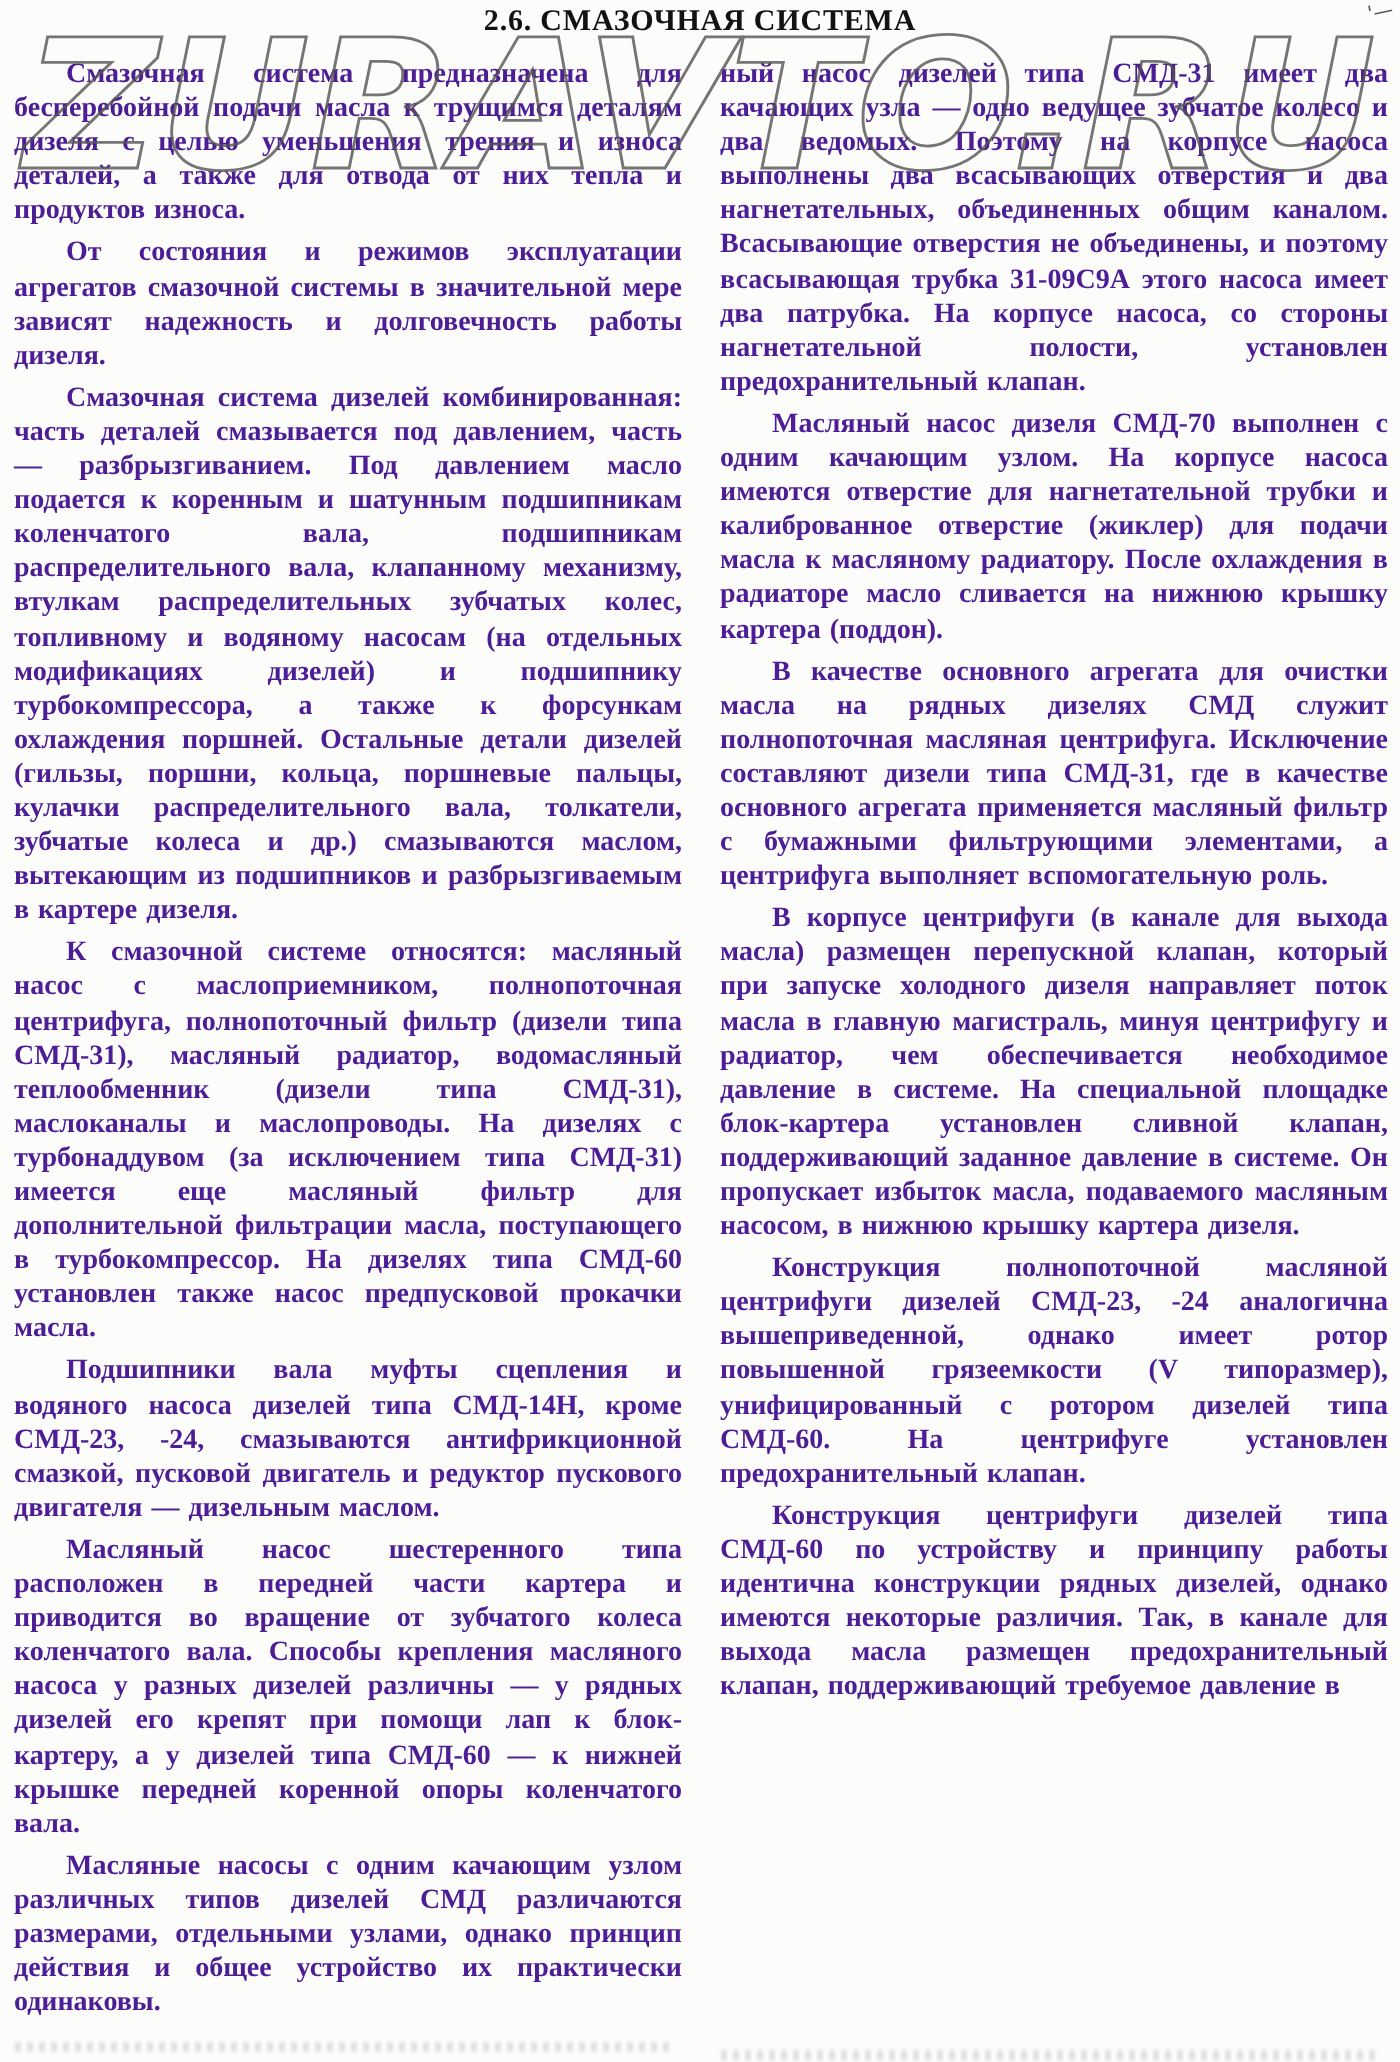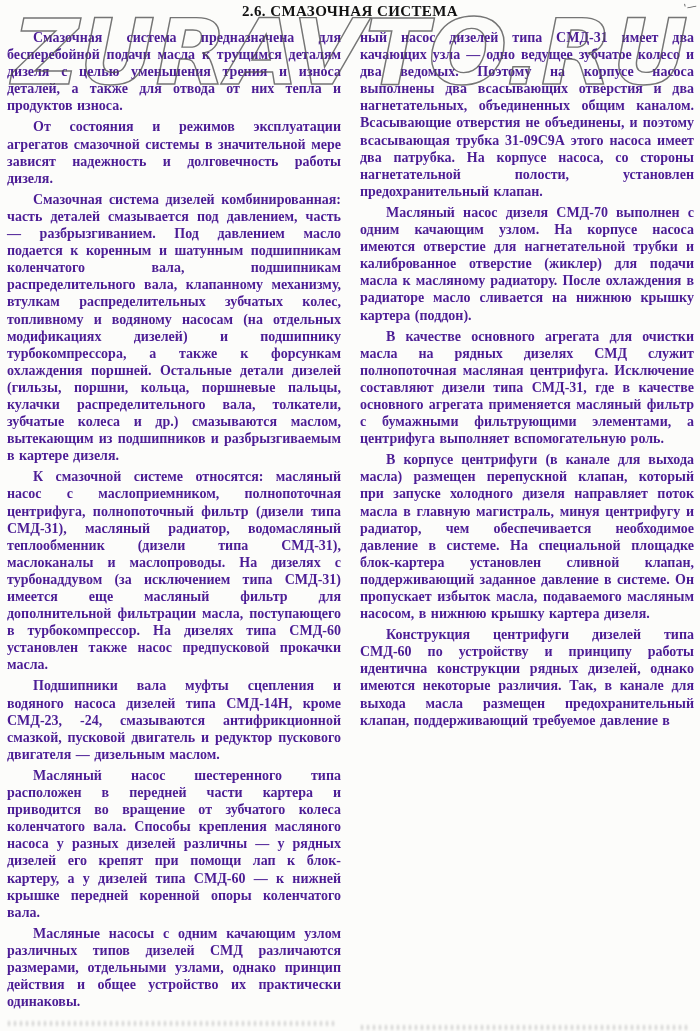--- a/index.html
+++ b/index.html
@@ -71,20 +71,21 @@
         <p>К смазочной системе относятся: масляный насос с маслоприемником, полнопоточная центрифуга, полнопоточный фильтр (дизели типа СМД-31), масляный радиатор, водомасляный теплообменник (дизели типа СМД-31), маслоканалы и маслопроводы. На дизелях с турбонаддувом (за исключением типа СМД-31) имеется еще масляный фильтр для дополнительной фильтрации масла, поступающего в турбокомпрессор. На дизелях типа СМД-60 установлен также насос предпусковой прокачки масла.</p>
         <p>Подшипники вала муфты сцепления и водяного насоса дизелей типа СМД-14Н, кроме СМД-23, -24, смазываются антифрикционной смазкой, пусковой двигатель и редуктор пускового двигателя — дизельным маслом.</p>
         <p>Масляный насос шестеренного типа расположен в передней части картера и приводится во вращение от зубчатого колеса коленчатого вала. Способы крепления масляного насоса у разных дизелей различны — у рядных дизелей его крепят при помощи лап к блок-картеру, а у дизелей типа СМД-60 — к нижней крышке передней коренной опоры коленчатого вала.</p>
         <p>Масляные насосы с одним качающим узлом различных типов дизелей СМД различаются размерами, отдельными узлами, однако принцип действия и общее устройство их практически одинаковы.</p>
       </div>
     <div class="col">
         <p class="noindent">ный насос дизелей типа СМД-31 имеет два качающих узла — одно ведущее зубчатое колесо и два ведомых. Поэтому на корпусе насоса выполнены два всасывающих отверстия и два нагнетательных, объединенных общим каналом. Всасывающие отверстия не объединены, и поэтому всасывающая трубка 31-09С9А этого насоса имеет два патрубка. На корпусе насоса, со стороны нагнетательной полости, установлен предохранительный клапан.</p>
         <p>Масляный насос дизеля СМД-70 выполнен с одним качающим узлом. На корпусе насоса имеются отверстие для нагнетательной трубки и калиброванное отверстие (жиклер) для подачи масла к масляному радиатору. После охлаждения в радиаторе масло сливается на нижнюю крышку картера (поддон).</p>
         <p>В качестве основного агрегата для очистки масла на рядных дизелях СМД служит полнопоточная масляная центрифуга. Исключение составляют дизели типа СМД-31, где в качестве основного агрегата применяется масляный фильтр с бумажными фильтрующими элементами, а центрифуга выполняет вспомогательную роль.</p>
         <p>В корпусе центрифуги (в канале для выхода масла) размещен перепускной клапан, который при запуске холодного дизеля направляет поток масла в главную магистраль, минуя центрифугу и радиатор, чем обеспечивается необходимое давление в системе. На специальной площадке блок-картера установлен сливной клапан, поддерживающий заданное давление в системе. Он пропускает избыток масла, подаваемого масляным насосом, в нижнюю крышку картера дизеля.</p>
+        <p>Конструкция полнопоточной масляной центрифуги дизелей СМД-23, -24 аналогична вышеприведенной, однако имеет ротор повышенной грязеемкости (V типоразмер), унифицированный с ротором дизелей типа СМД-60. На центрифуге установлен предохранительный клапан.</p>
         <p>Конструкция центрифуги дизелей типа СМД-60 по устройству и принципу работы идентична конструкции рядных дизелей, однако имеются некоторые различия. Так, в канале для выхода масла размещен предохранительный клапан, поддерживающий требуемое давление в</p>
       </div>
   </div>
 
   <svg class="watermark" width="700" height="102" viewBox="0 0 700 102" aria-hidden="true">
     <text x="350" y="79" text-anchor="middle" textLength="676" lengthAdjust="spacingAndGlyphs" font-family="DejaVu Sans, sans-serif" font-size="90" font-weight="bold" font-style="italic" fill="none" stroke="#545454" stroke-width="1.4">ZURAVTO.RU</text>
   </svg>
 
   <div class="scan-artifact artifact-left"></div>
   <div class="scan-artifact artifact-right"></div>

